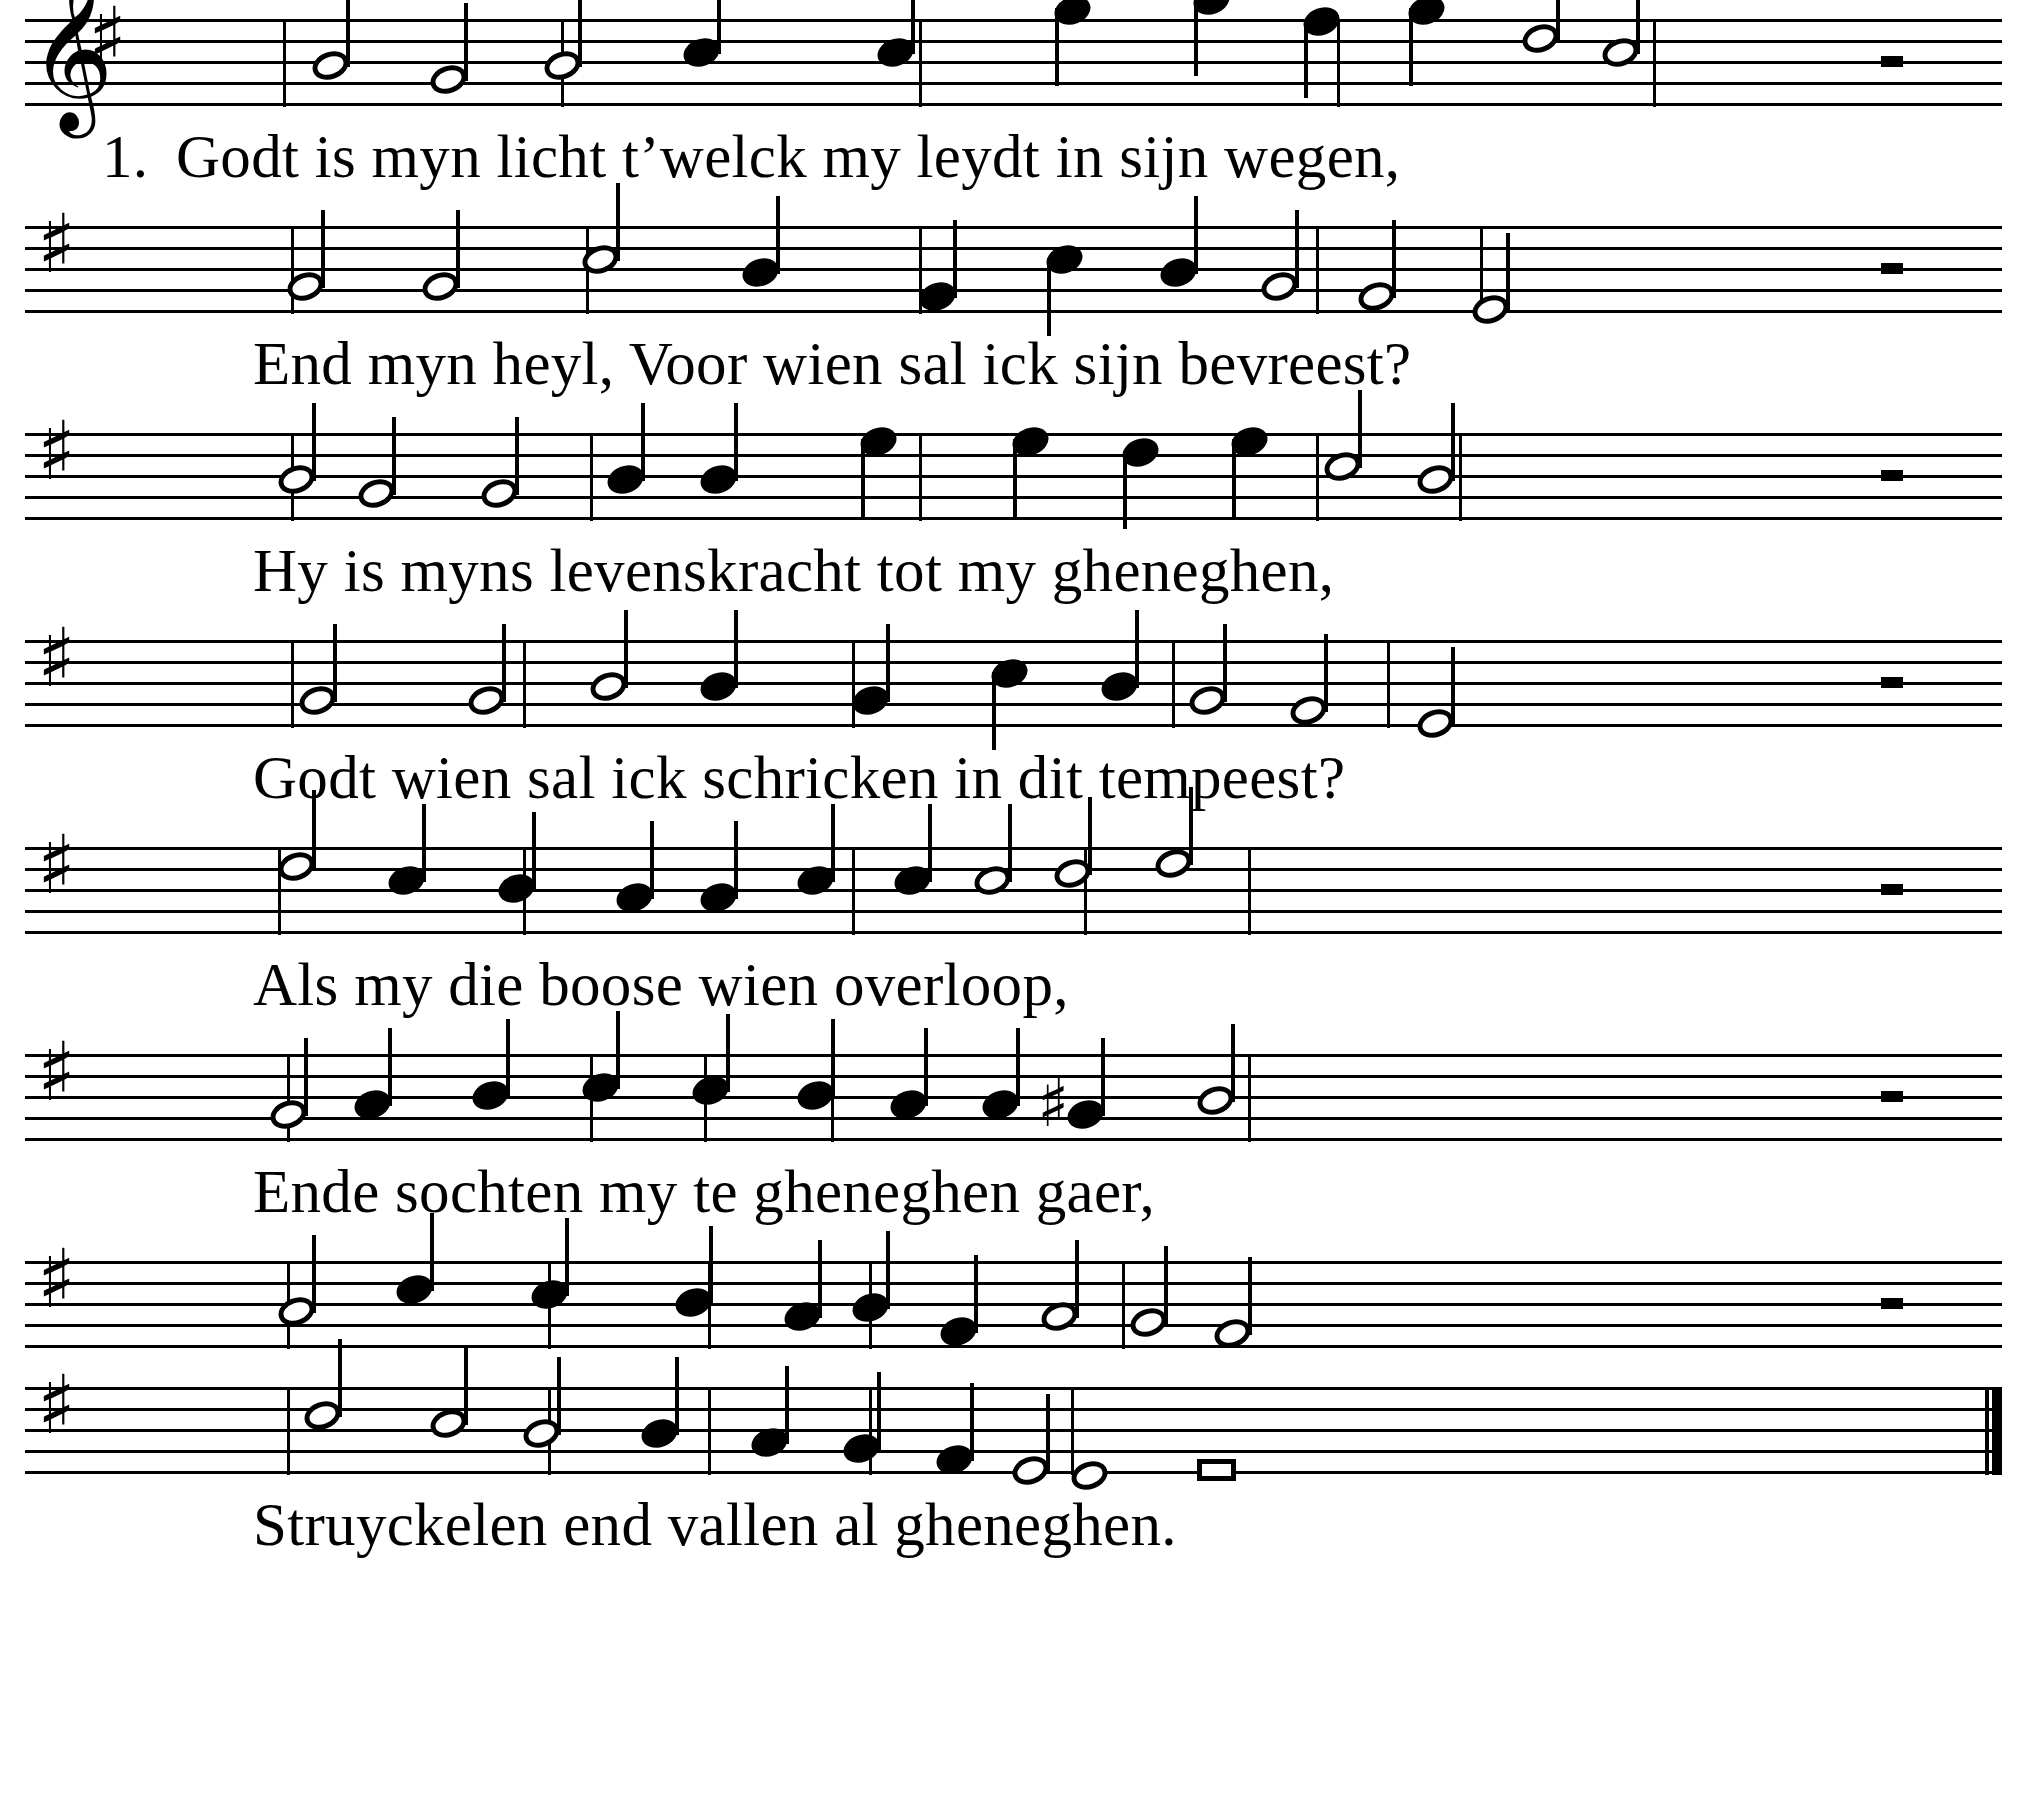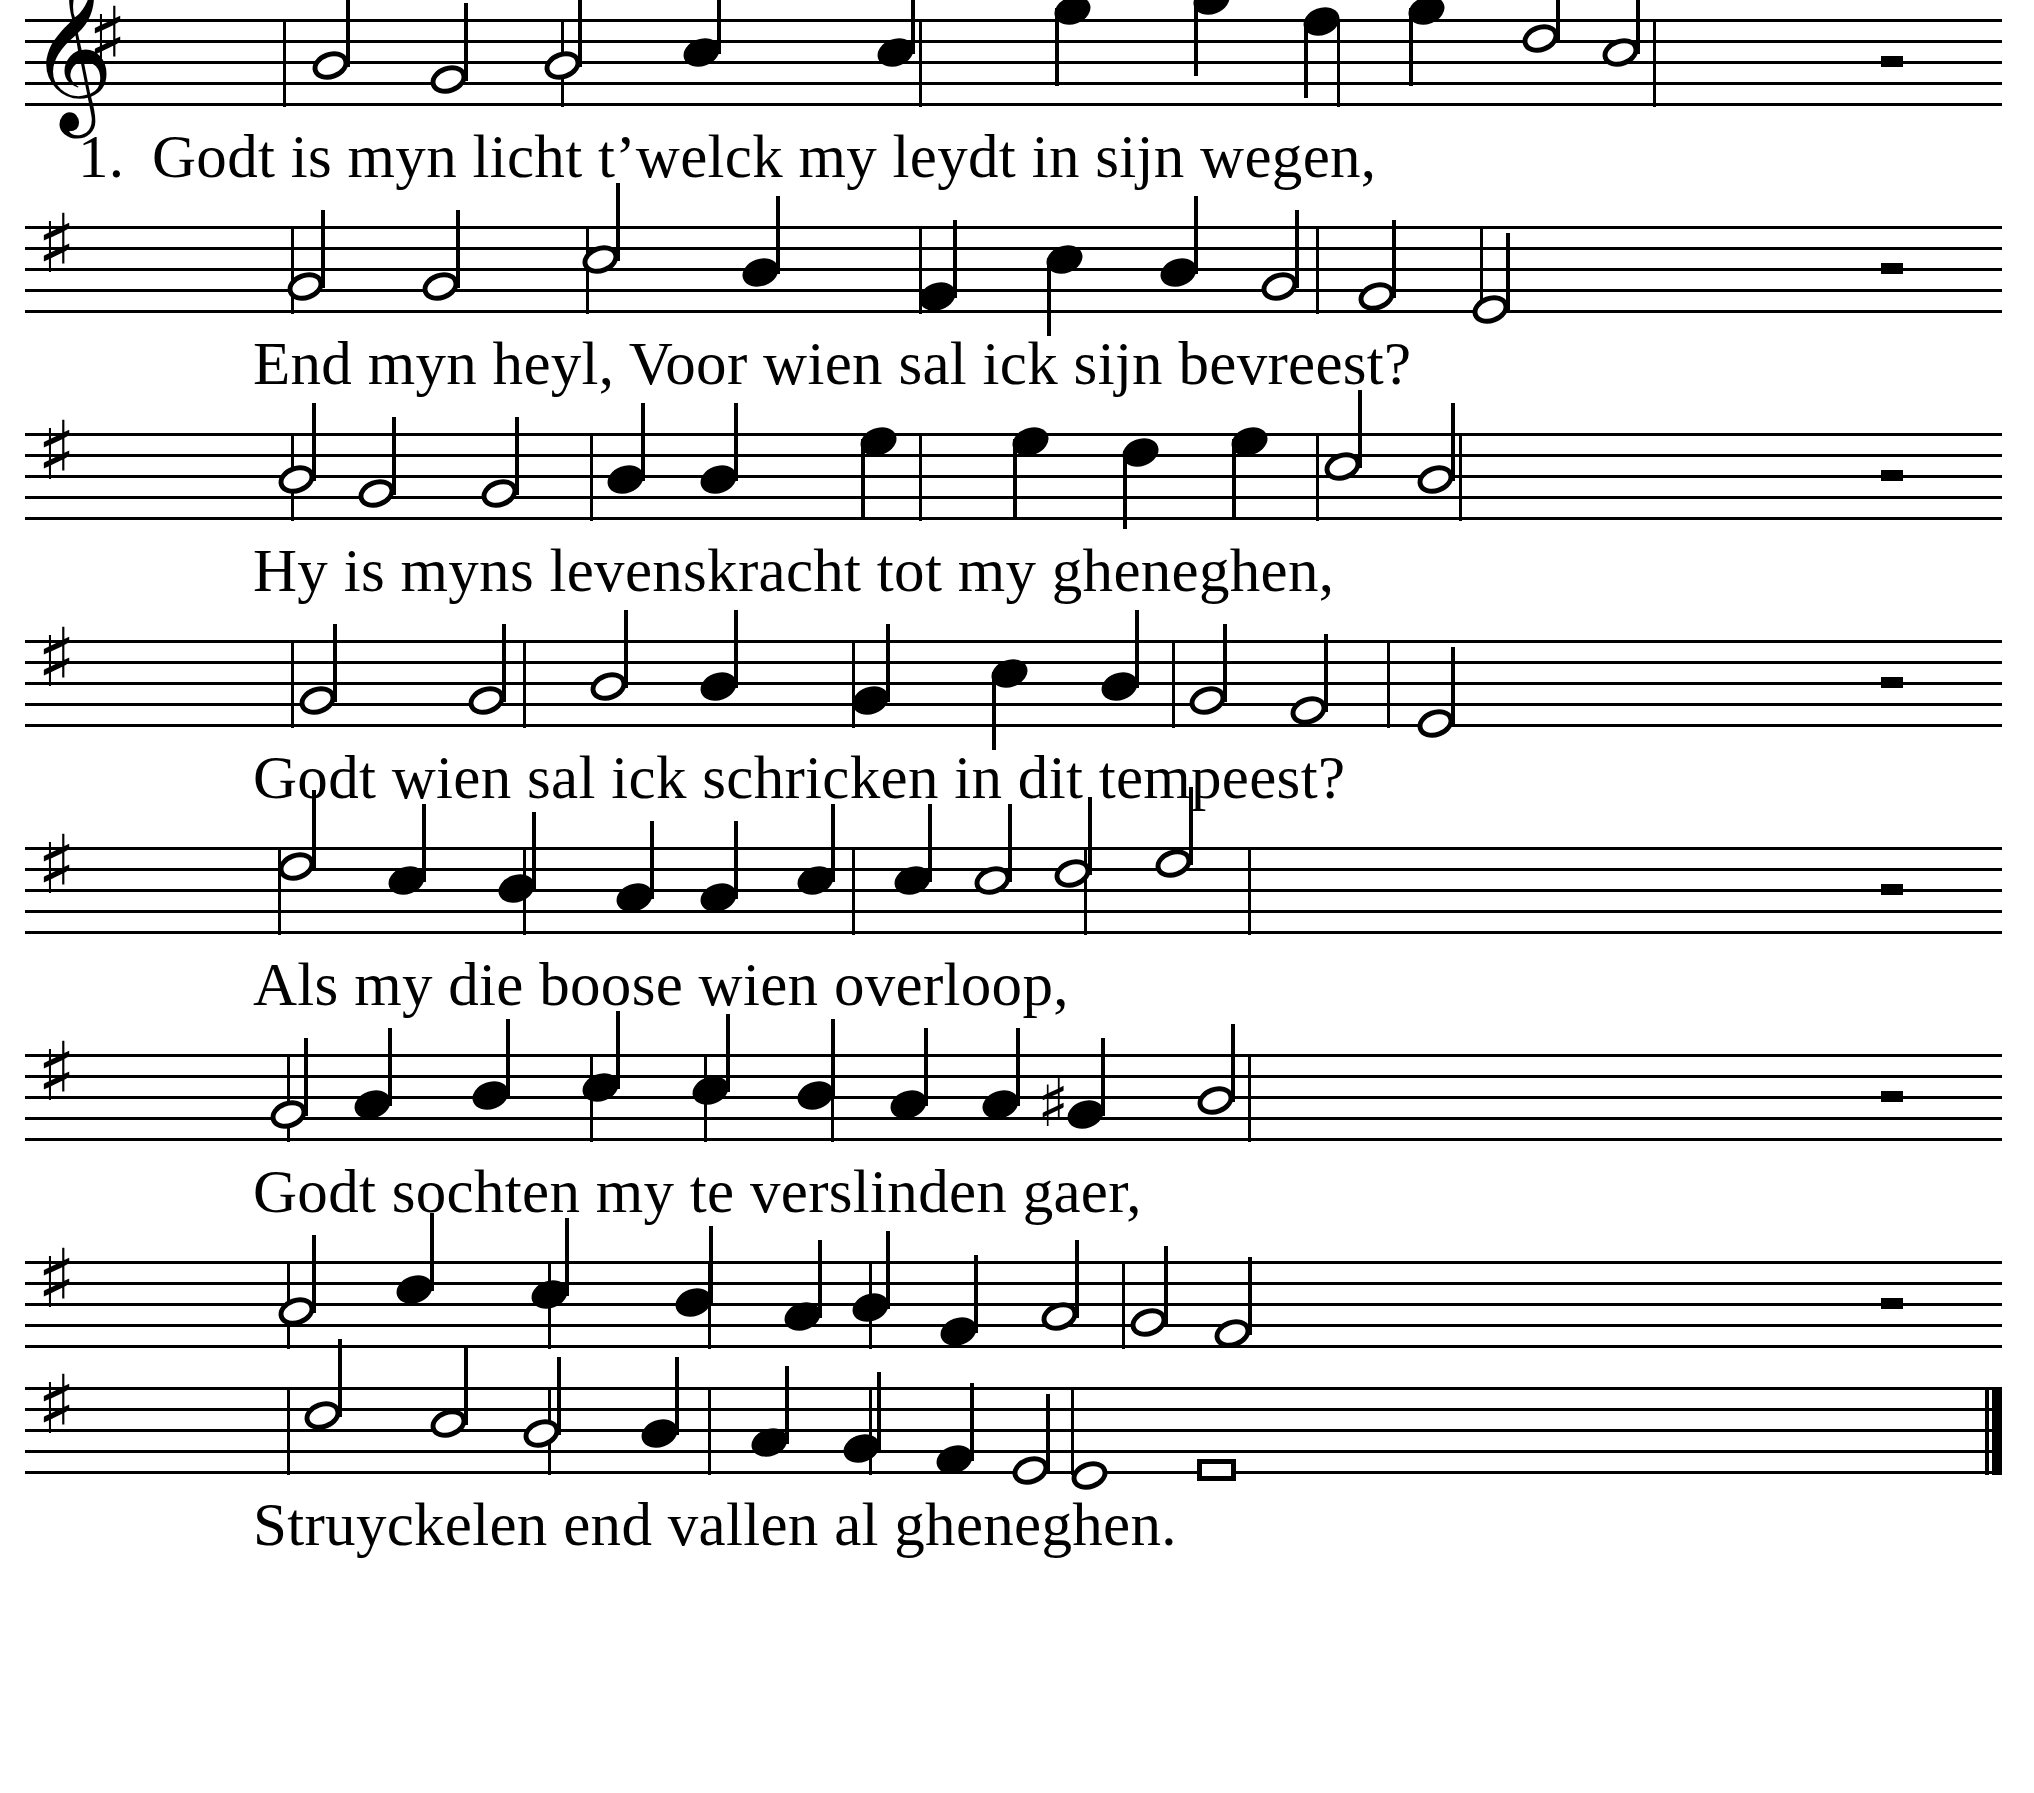--- a/index.html
+++ b/index.html
@@ -148,21 +148,21 @@
   .lyric {
     position: relative;
     font-size: 61px;
     line-height: 1.02;
     letter-spacing: 0.3px;
     white-space: nowrap;
     padding-left: 253px;
     height: 81px;
   }
   .lyric.first {
-    padding-left: 78px;
+    padding-left: 102px;
   }
   .lyric .num {
     display: inline-block;
     width: 74px;
   }
 </style>
 </head>
 <body>
 
 <div class="sheet">
@@ -545,21 +545,21 @@
           <div class="head"></div>
           <div class="stem"></div>
         </div>
       <div class="note open" style="left:1197px;top:52px">
           <div class="head"></div>
           <div class="stem"></div>
         </div>
 
       <div class="rest" style="left:1881px;top:56px"></div>
     </div>
-    <div class="lyric"><span>Godt sochten my te verslinden gaer,</span></div>
+    <div class="lyric"><span>Ende sochten my te gheneghen gaer,</span></div>
   </div>
 
   <div class="system">
     <div class="staff">
       <div class="lines">
           <i></i>
           <i></i>
           <i></i>
           <i></i>
           <i></i>

